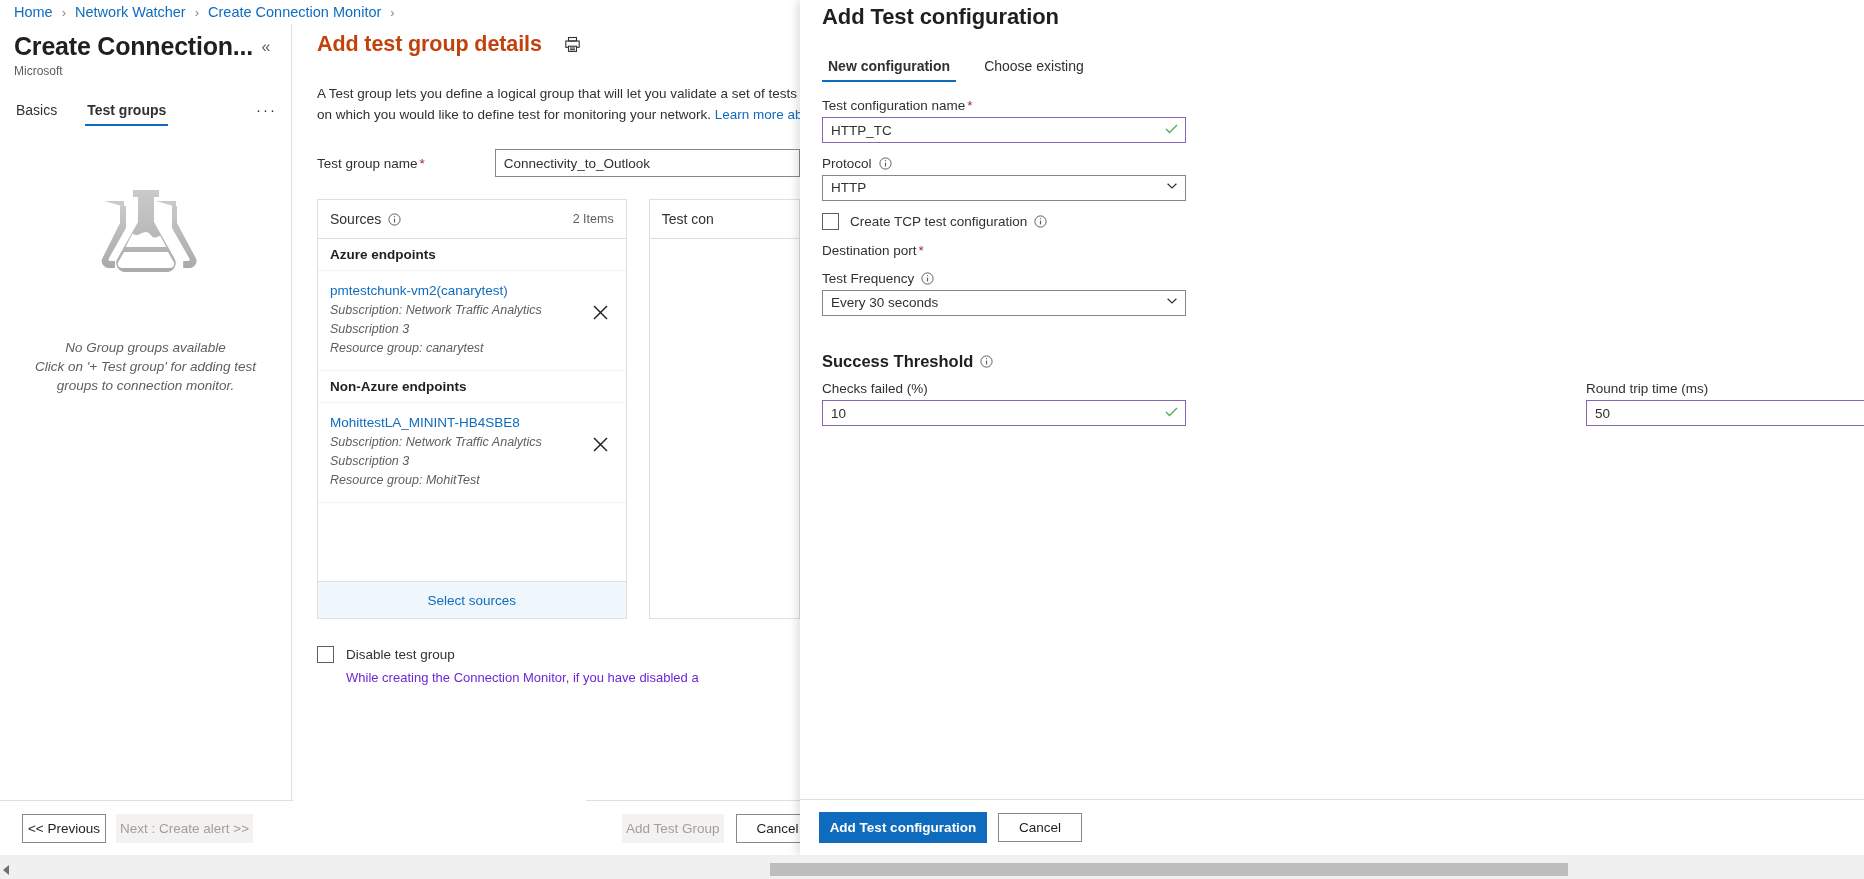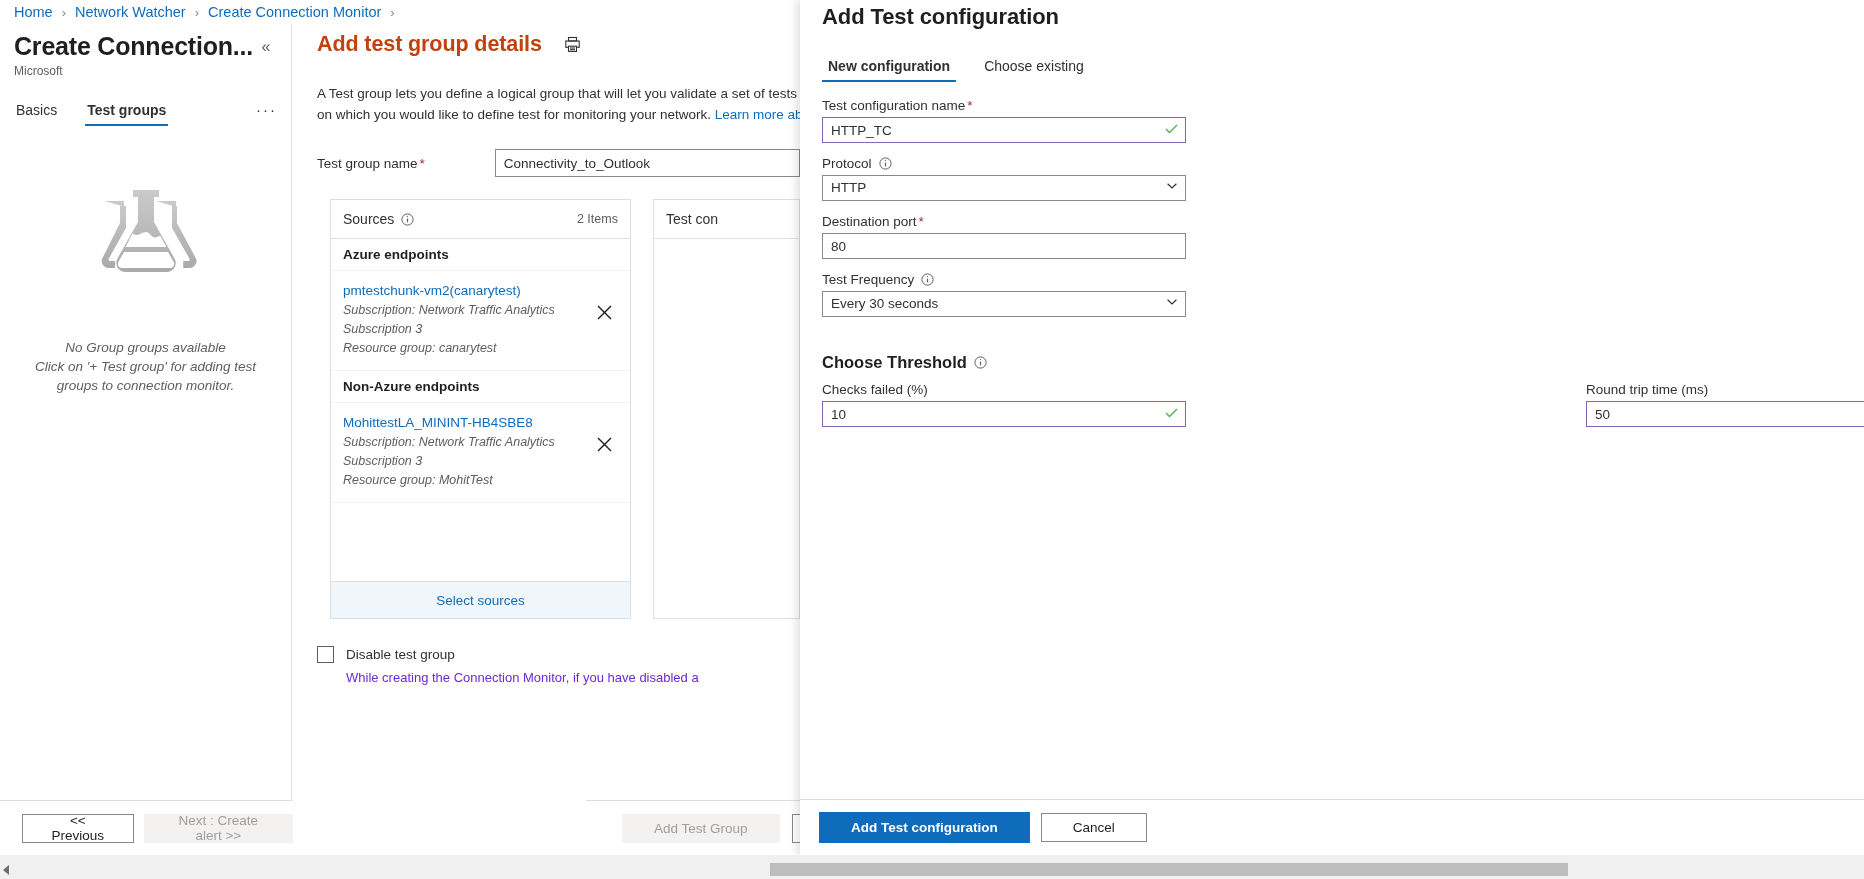--- a/index.html
+++ b/index.html
@@ -88,21 +88,21 @@
 
   .field-row { display:flex; align-items:center; margin-top: 24px; padding-left: 24px; }
   .field-label { font-size: 13.5px; color:#323130; width: 193px; }
   .req { color:#a4262c; margin-left:2px; }
   .txt-input {
     height: 28px; border: 1px solid #8a8886; background:#fff;
     font-size: 13.5px; color: #323130; padding: 0 8px; outline: none;
     font-family: "Liberation Sans", sans-serif; width: 330px;
   }
 
-  .cards-row { display:flex; margin-top: 22px; padding-left: 37px; gap: 22px; }
+  .cards-row { display:flex; margin-top: 22px; padding-left: 24px; gap: 22px; }
   .card {
     width: 410px; border: 1px solid #e1dfdd; background: #fff;
     display: flex; flex-direction: column;
   }
   .card.narrow { width: 200px; }
   .card-head {
     height: 39px; display:flex; align-items:center; padding: 0 12px;
     border-bottom: 1px solid #e1dfdd; font-size: 14px; color:#323130;
   }
   .info-icon {
@@ -141,21 +141,21 @@
   .cbx-sub { font-size: 13px; color:#6d28d9; margin-top: 5px; line-height: 18px; width: 560px; }
 
   
   .footer-bar {
     position: absolute; bottom: 0; height: 55px; background:#fff;
     border-top: 1px solid #e1dfdd; display:flex; align-items:center;
   }
   .fb-left { left: 0; width: 293px; padding-left: 22px; gap: 10px; }
   .fb-mid  { left: 293px; width: 507px; padding-left: 36px; gap: 12px; }
   .btn {
-    height: 29px; min-width: 84px; padding: 0 31px;
+    height: 29px; min-width: 84px; padding: 0 3px;
     border: 1px solid #8a8886; background:#fff; color:#201f1e;
     font-size: 13.5px; cursor:pointer; font-family:"Liberation Sans", sans-serif;
     display:inline-flex; align-items:center; justify-content:center;
   }
   .btn.disabled {
     background:#f3f2f1; color:#a19f9d; border-color:#f3f2f1; cursor:default;
   }
   .btn.primary {
     background:#0f6cbd; border-color:#0f6cbd; color:#fff; font-weight:600;
     min-width: 168px; height: 31px;
@@ -441,48 +441,56 @@
           </svg>
         </span>
       </div>
       <div class="sel-wrap">
         <div class="sel">HTTP</div>
         <svg class="caret" viewBox="0 0 10 6" fill="none" stroke="#323130" stroke-width="1.2">
             <polyline points="0.6,0.8 5,5 9.4,0.8"></polyline>
           </svg>
       </div>
 
+      <div class="cbx-row">
+        <div class="cbx"></div>
+        <span>Create TCP test configuration</span>
+        <span class="info-icon">
+          <svg width="13" height="13" viewBox="0 0 13 13" fill="none" stroke="#605e5c" stroke-width="1">
+            <circle cx="6.5" cy="6.5" r="5.6"></circle>
+            <line x1="6.5" y1="5.6" x2="6.5" y2="9.4" stroke-width="1.2"></line>
+            <circle cx="6.5" cy="3.6" r="0.65" fill="#605e5c" stroke="none"></circle>
+          </svg>
+        </span>
+      </div>
 
       <div class="f-label">
         <span>Destination port</span>
           <span class="req">*</span>
-      </div>
-      <div class="inp-wrap">
-        <input class="inp" value="80" style="">
       </div>
 
       <div class="f-label">
         <span>Test Frequency</span>
         <span class="info-icon">
           <svg width="13" height="13" viewBox="0 0 13 13" fill="none" stroke="#605e5c" stroke-width="1">
             <circle cx="6.5" cy="6.5" r="5.6"></circle>
             <line x1="6.5" y1="5.6" x2="6.5" y2="9.4" stroke-width="1.2"></line>
             <circle cx="6.5" cy="3.6" r="0.65" fill="#605e5c" stroke="none"></circle>
           </svg>
         </span>
       </div>
       <div class="sel-wrap">
         <div class="sel">Every 30 seconds</div>
         <svg class="caret" viewBox="0 0 10 6" fill="none" stroke="#323130" stroke-width="1.2">
             <polyline points="0.6,0.8 5,5 9.4,0.8"></polyline>
           </svg>
       </div>
 
       <div class="threshold-title">
-        <span>Choose Threshold</span>
+        <span>Success Threshold</span>
         <span class="info-icon">
           <svg width="13" height="13" viewBox="0 0 13 13" fill="none" stroke="#605e5c" stroke-width="1">
             <circle cx="6.5" cy="6.5" r="5.6"></circle>
             <line x1="6.5" y1="5.6" x2="6.5" y2="9.4" stroke-width="1.2"></line>
             <circle cx="6.5" cy="3.6" r="0.65" fill="#605e5c" stroke="none"></circle>
           </svg>
         </span>
       </div>
 
       <div class="thr-grid">

